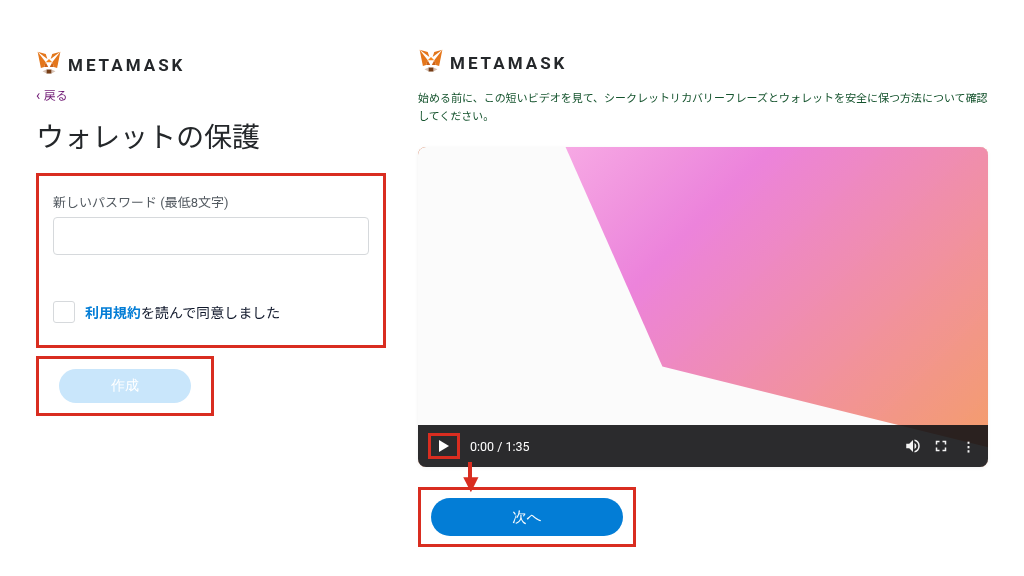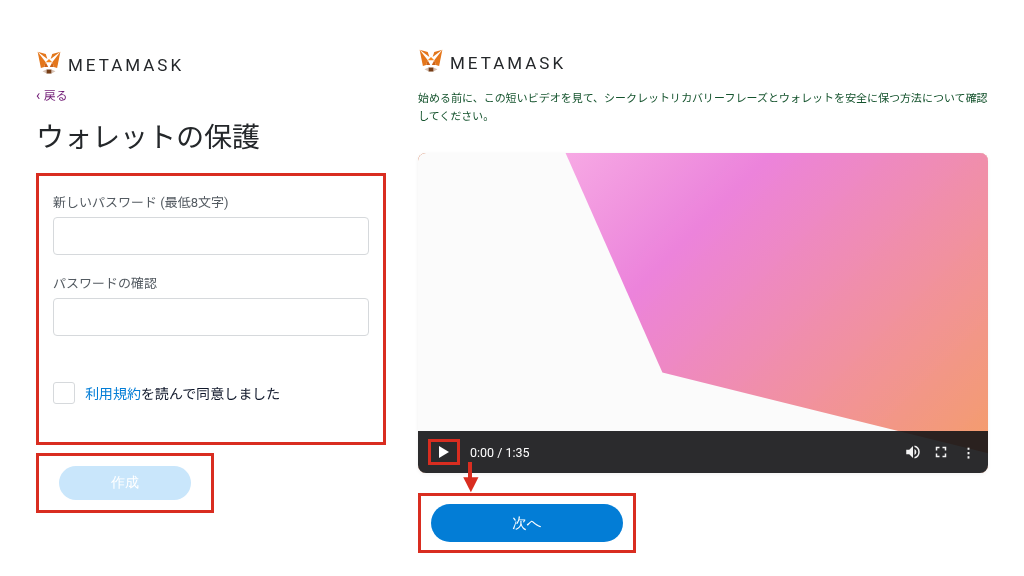--- a/index.html
+++ b/index.html
@@ -10,54 +10,54 @@
     color: #24272a;
     position: relative;
     overflow: hidden;
   }
   .panel { position: absolute; }
   .panel-left { left: 36px; top: 50px; width: 350px; }
   .panel-right { left: 418px; top: 48px; width: 572px; }
 
   .brand { display: flex; align-items: center; gap: 6px; }
   .brand svg { width: 26px; height: 26px; }
-  .brand-name { font-size: 17px; font-weight: 400; letter-spacing: 3px; color: #24272a; text-align: center; }
+  .brand-name { font-size: 17px; font-weight: 700; letter-spacing: 3px; color: #24272a; text-align: center; }
 
   .back-link { font-size: 12px; color: #701a75; margin-top: 6px; cursor: pointer; }
   .back-link::before { content: "‹ "; font-size: 14px; }
 
   .h-left { font-size: 28px; font-weight: 400; margin-top: 12px; margin-bottom: 18px; }
 
-  .form-box { border: 3px solid #d92d20; padding: 10px 14px 38px; width: 350px; }
+  .form-box { border: 3px solid #d92d20; padding: 10px 14px 22px; width: 350px; }
   .field { margin-top: 6px; }
   .field-label { font-size: 13px; color: #535a61; margin-bottom: 6px; }
   .field input {
     width: 100%; height: 38px; border: 1px solid #d6d9dc; border-radius: 4px;
     padding: 0 10px; font-size: 14px; outline: none;
   }
   .field + .field { margin-top: 18px; }
 
   .terms-row { display: flex; align-items: center; gap: 10px; margin-top: 46px; font-size: 14px; }
   .terms-row .chk {
     width: 22px; height: 22px; border: 1px solid #d6d9dc; border-radius: 3px; background: #fff;
   }
-  .terms-row .link { color: #037dd6; }
+  .terms-row .link { color: #037dd6; font-weight: bold; }
   .terms-row .rest { color: #0f172a; }
 
   .create-box { border: 3px solid #d92d20; padding: 10px 20px; width: 178px; margin-top: 8px; }
   .btn-create {
     width: 100%; height: 34px; border: none; border-radius: 17px;
     background: #c9e6fb; color: #ffffff; font-size: 14px; font-weight: 500;
     cursor: not-allowed;
   }
 
   .h-right { font-size: 30px; font-weight: 400; margin-top: 10px; }
   .desc { font-size: 11px; color: #14532d; line-height: 1.6; margin-top: 12px; }
 
-  .video-wrap { margin-top: 28px; width: 570px; height: 320px; border-radius: 8px; overflow: hidden; position: relative; background: #c2410c; box-shadow: 0 1px 4px rgba(0,0,0,0.06); }
+  .video-wrap { margin-top: 22px; width: 570px; height: 320px; border-radius: 8px; overflow: hidden; position: relative; background: #c2410c; box-shadow: 0 1px 4px rgba(0,0,0,0.06); }
   .video-bg { position: absolute; inset: 0; background: #fbfbfb; }
   .video-shape { position: absolute; top: -40px; right: -80px; width: 520px; height: 360px;
     background: linear-gradient(135deg, #f7b4e5 0%, #e884d8 30%, #f3a35a 100%);
     clip-path: polygon(0 0, 100% 0, 100% 100%, 22% 72%);
     filter: saturate(1.05);
   }
   .video-controls {
     position: absolute; left: 0; right: 0; bottom: 0; height: 42px;
     background: rgba(20,20,22,0.9); display: flex; align-items: center; color: #fff;
     font-size: 12.5px; padding: 0 10px; gap: 10px;
@@ -100,24 +100,20 @@
         </svg>
     </span>
     <span class="brand-name">METAMASK</span>
   </div>
   <div class="back-link">戻る</div>
   <div class="h-left">ウォレットの保護</div>
 
   <div class="form-box">
     <div class="field">
       <div class="field-label">新しいパスワード (最低8文字)</div>
-      <input type="password" style="">
-    </div>
-    <div class="field">
-      <div class="field-label">パスワードの確認</div>
       <input type="password" style="">
     </div>
     <div class="terms-row">
       <div class="chk"></div>
       <div>
         <span class="link">利用規約</span><span class="rest">を読んで同意しました</span>
       </div>
     </div>
   </div>
 

